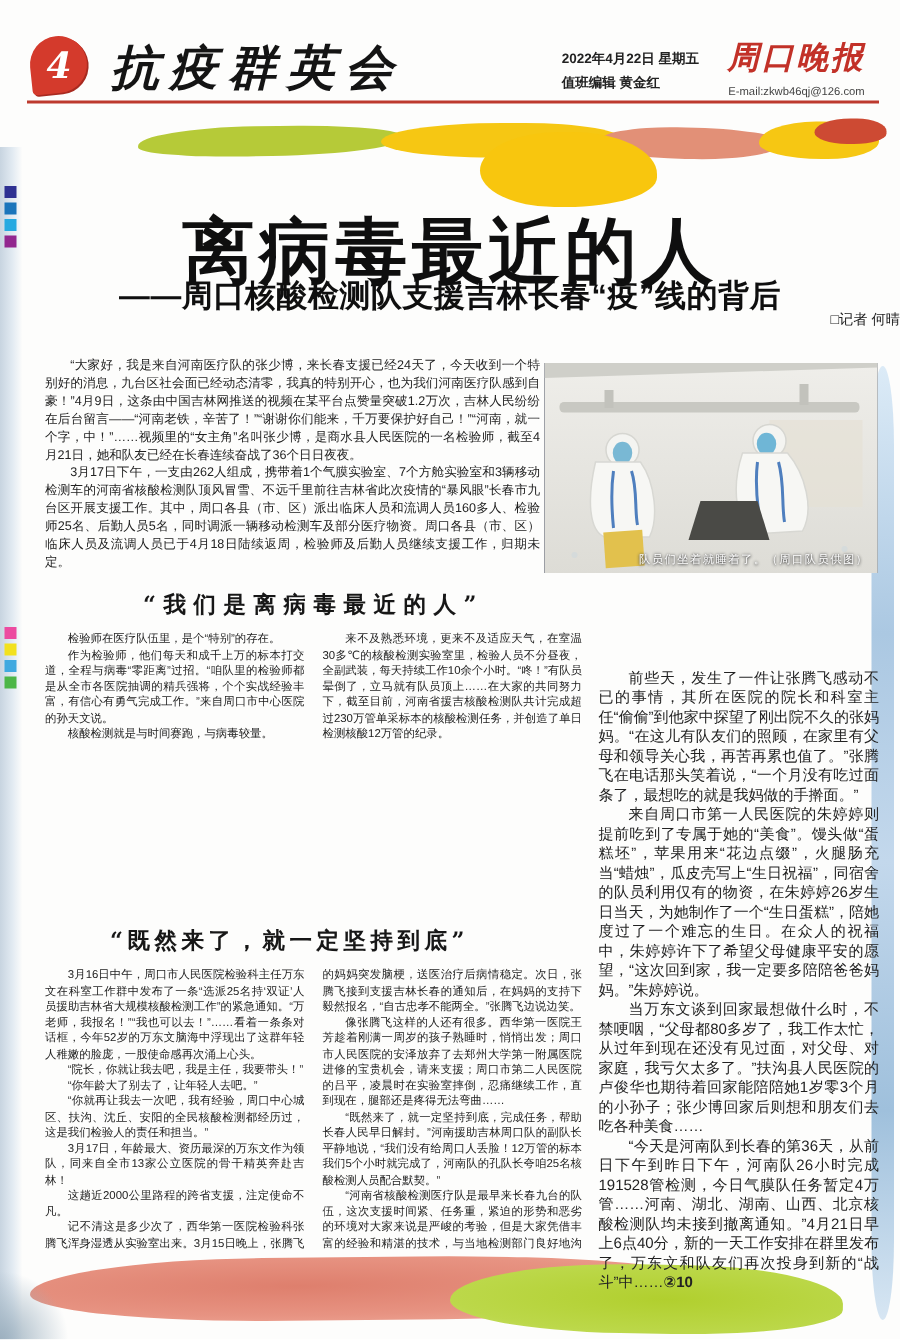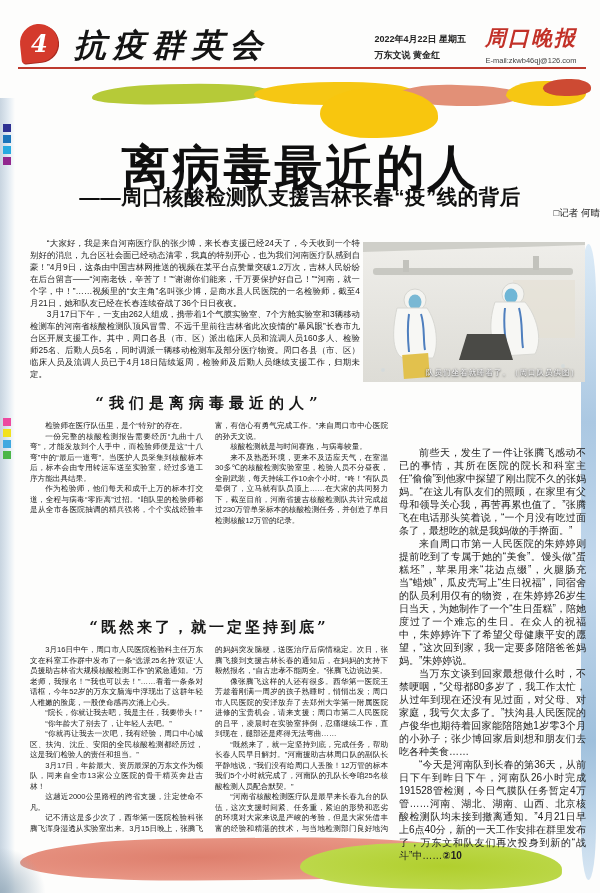--- a/index.html
+++ b/index.html
@@ -68,21 +68,21 @@
   
   .photo{position:absolute;left:363px;top:242px;width:222px;height:140px;margin:0;
       background:#0f172a;box-shadow:0 0 0 1px #d8d7d2 inset;}
   .photo svg{display:block;width:100%;height:100%;}
   .photo figcaption{position:absolute;right:6px;bottom:4px;font-size:7.5px;letter-spacing:1px;color:#ffffff;
       text-shadow:0 0 2px #555,0 1px 2px #444;}
   
   .sec-head{position:absolute;text-align:center;font-family:"DejaVu Serif","Liberation Serif",serif;
       font-weight:bold;color:#171717;}
   .sec1-head{left:30px;top:394px;width:358px;font-size:15px;letter-spacing:5px;}
-  .sec2-head{left:30px;top:618px;width:358px;font-size:15px;letter-spacing:3px;}
+  .sec2-head{left:14px;top:618px;width:358px;font-size:15px;letter-spacing:3px;}
   
   .cols{position:absolute;left:30px;width:358px;column-count:2;column-gap:12px;
       font-size:7.6px;line-height:10.5px;text-align:justify;color:#222;overflow:hidden;}
   .s1{top:421px;height:196px;}
   .s2{top:645px;height:193px;}
   .rightcol{position:absolute;left:399px;top:394px;width:187px;}
   .s3text{margin-top:52px;font-size:10px;line-height:13px;text-align:justify;color:#222;}
   .endmark{font-weight:bold;}
 </style>
 </head>
@@ -115,21 +115,21 @@
   <div class="deco blob-pink-bottom"></div>
   <div class="deco blob-green-bottom"></div>
 
   <header>
     <div class="pin">
       <span class="pin-num">4</span>
     </div>
     <div class="section-title">抗疫群英会</div>
     <div class="pub-info">
       <div>2022年4月22日 星期五</div>
-      <div>万东文说 黄金红</div>
+      <div>值班编辑 黄金红</div>
     </div>
     <div class="brand">
       <div class="paper-name">周口晚报</div>
       <div class="email">E-mail:zkwb46qj@126.com</div>
     </div>
   </header>
   <div class="header-rule"></div>
 
   <main>
     <h1 class="article-title">离病毒最近的人</h1>
@@ -173,21 +173,20 @@
         </g>
         <circle cx="20" cy="128" r="2" fill="#cfd8dd" opacity="0.6"></circle>
         <circle cx="200" cy="124" r="2" fill="#cfd8dd" opacity="0.6"></circle>
       </svg>
       <figcaption>队员们坐着就睡着了。（周口队员供图）</figcaption>
     </figure>
 
     <div class="sec-head sec1-head">“我们是离病毒最近的人”</div>
     <div class="cols s1">
       <p>检验师在医疗队伍里，是个“特别”的存在。</p>
-      <p>一份完整的核酸检测报告需要经历“九曲十八弯”，才能发放到个人手中，而检验师便是这“十八弯”中的“最后一道弯”。当医护人员采集到核酸标本后，标本会由专用转运车送至实验室，经过多道工序方能出具结果。</p>
       <p>作为检验师，他们每天和成千上万的标本打交道，全程与病毒“零距离”过招。“咱队里的检验师都是从全市各医院抽调的精兵强将，个个实战经验丰富，有信心有勇气完成工作。”来自周口市中心医院的孙天文说。</p>
       <p>核酸检测就是与时间赛跑，与病毒较量。</p>
       <p>来不及熟悉环境，更来不及适应天气，在室温30多℃的核酸检测实验室里，检验人员不分昼夜，全副武装，每天持续工作10余个小时。“咚！”有队员晕倒了，立马就有队员顶上……在大家的共同努力下，截至目前，河南省援吉核酸检测队共计完成超过230万管单采标本的核酸检测任务，并创造了单日检测核酸12万管的纪录。</p>
     </div>
 
     <div class="sec-head sec2-head">“既然来了，就一定坚持到底”</div>
     <div class="cols s2">
       <p>3月16日中午，周口市人民医院检验科主任万东文在科室工作群中发布了一条“选派25名持‘双证’人员援助吉林省大规模核酸检测工作”的紧急通知。“万老师，我报名！”“我也可以去！”……看着一条条对话框，今年52岁的万东文脑海中浮现出了这群年轻人稚嫩的脸庞，一股使命感再次涌上心头。</p>
       <p>“院长，你就让我去吧，我是主任，我要带头！”</p>
       <p>“你年龄大了别去了，让年轻人去吧。”</p>

